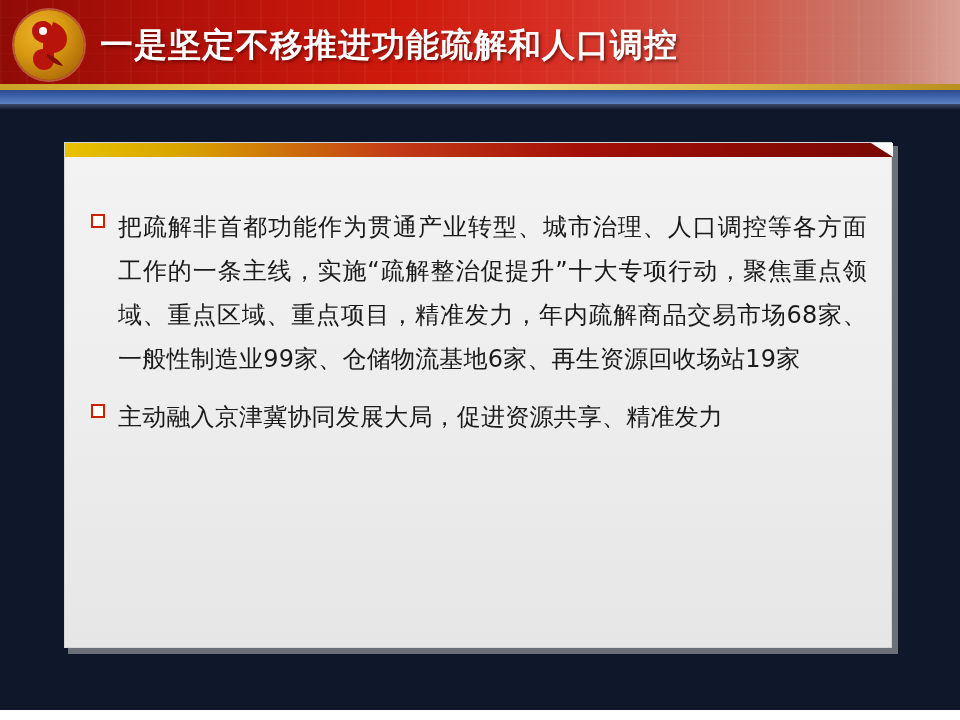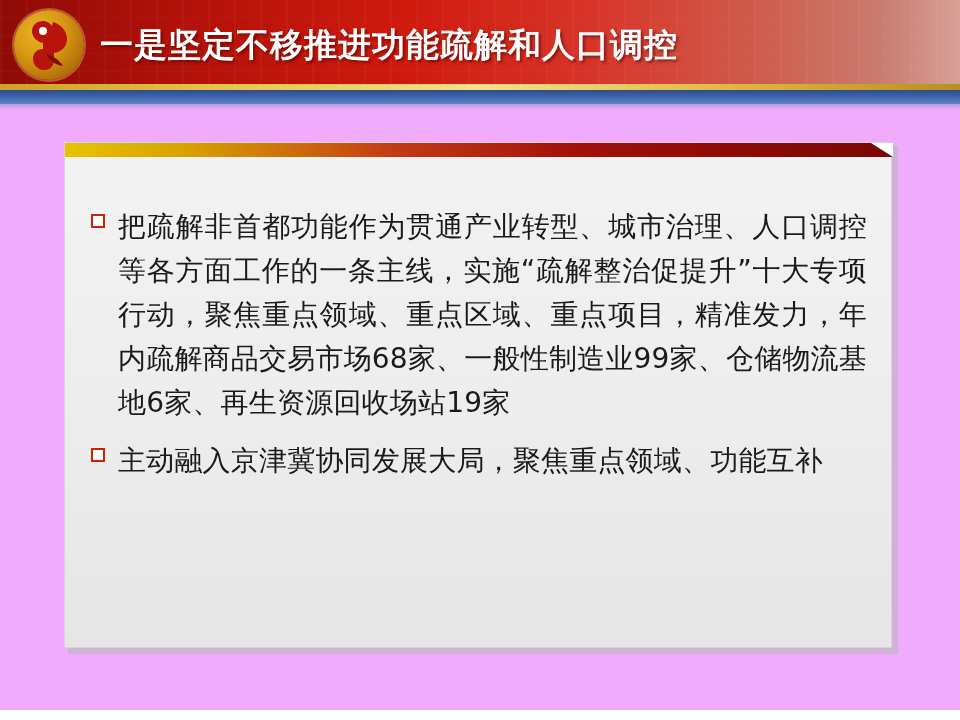--- a/index.html
+++ b/index.html
@@ -10,21 +10,21 @@
     width: 960px;
     height: 720px;
     background: #ffffff;
     font-family: "Liberation Sans", sans-serif;
     overflow: hidden;
   }
   .slide {
     position: relative;
     width: 960px;
     height: 720px;
-    background: #f0abfc;
+    background: #0f172a;
     overflow: hidden;
   }
 
   
   .header {
     position: absolute;
     left: 0;
     top: 0;
     width: 960px;
     height: 90px;
@@ -162,21 +162,21 @@
     height: 14px;
     margin-top: 9px;
     margin-right: 13px;
     border: 2px solid #cc2200;
     background: #ffffff;
     box-sizing: border-box;
   }
   .bullet-text {
     flex: 1 1 auto;
     font-family: "DejaVu Sans", "Liberation Sans", sans-serif;
-    font-size: 28px;
+    font-size: 24px;
     line-height: 44px;
     color: #1a1a1a;
     text-align: justify;
     text-justify: inter-ideograph;
     letter-spacing: 0.2px;
   }
 
   
   .bottom-strip {
     position: absolute;
@@ -218,20 +218,20 @@
     <div class="bullets">
 
       <div class="bullet-row">
         <div class="bullet-marker"></div>
         <div class="bullet-text">把疏解非首都功能作为贯通产业转型、城市治理、人口调控等各方面工作的一条主线，实施“疏解整治促提升”十大专项行动，聚焦重点领域、重点区域、重点项目，精准发力，年内疏解商品交易市场68家、一般性制造业99家、仓储物流基地6家、再生资源回收场站19家</div>
       </div>
 
 
       <div class="bullet-row">
         <div class="bullet-marker"></div>
-        <div class="bullet-text">主动融入京津冀协同发展大局，聚焦重点领域、功能互补</div>
+        <div class="bullet-text">主动融入京津冀协同发展大局，促进资源共享、精准发力</div>
       </div>
 
     </div>
   </div>
 
   <div class="bottom-strip"></div>
 </div>
 
 </body></html>

